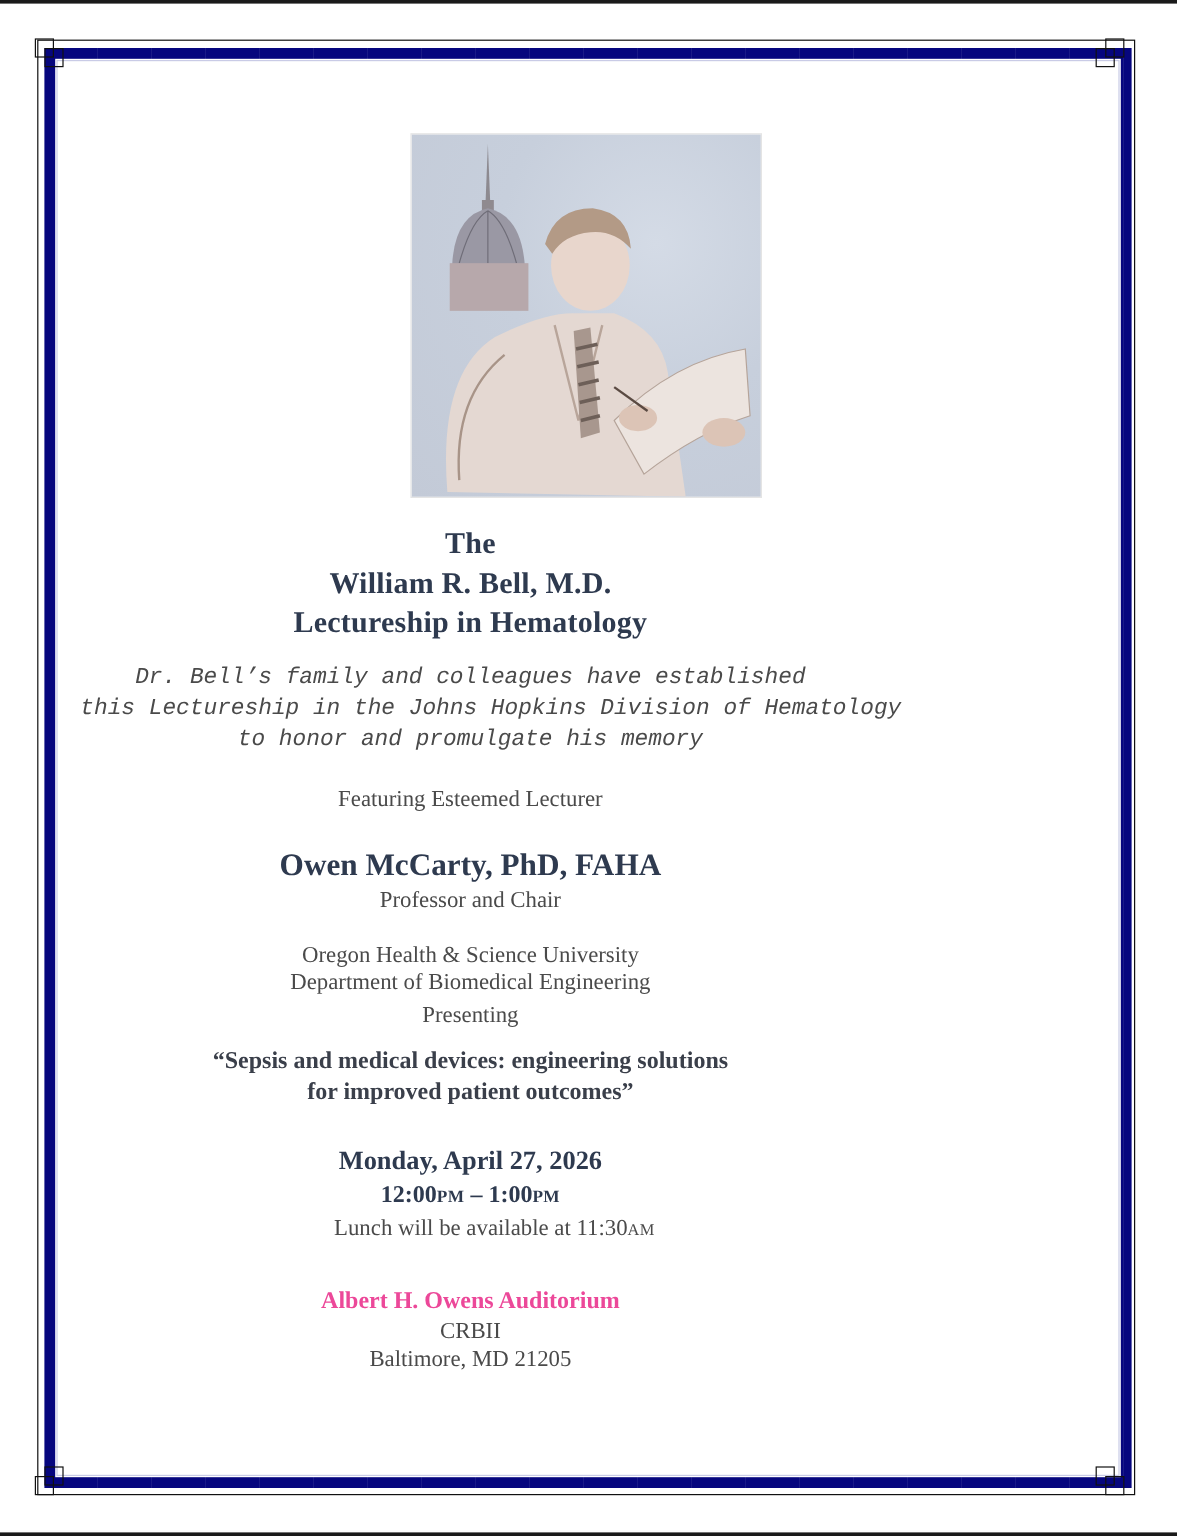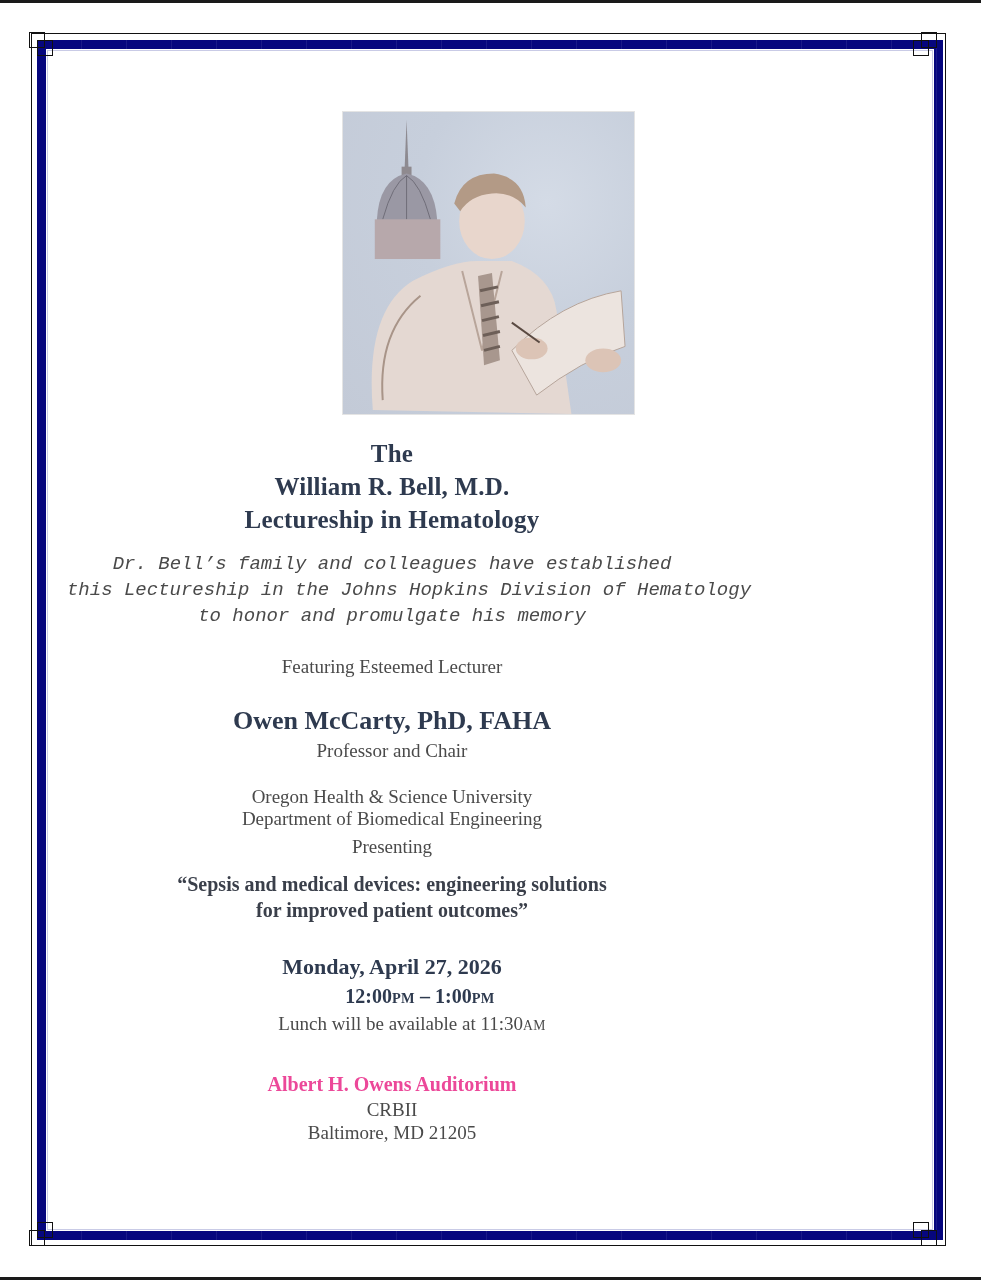--- a/index.html
+++ b/index.html
@@ -194,21 +194,21 @@
 <div class="line speaker" style="top:706px;">Owen McCarty, PhD, FAHA</div>
 <div class="line normal" style="top:740px;">Professor and Chair</div>
 <div class="line normal" style="top:808px;">Department of Biomedical Engineering</div>
 <div class="line normal" style="top:760px;margin-top:26px;">Oregon Health &amp; Science University</div>
 
 <div class="line normal" style="top:836px;">Presenting</div>
 <div class="line talk" style="top:873px;">“Sepsis and medical devices: engineering solutions</div>
 <div class="line talk" style="top:899px;">for improved patient outcomes”</div>
 
 <div class="line date" style="top:954px;">Monday, April 27, 2026</div>
-<div class="line time" style="top:985px;padding-left:28px;">
+<div class="line time" style="top:985px;">
   <span>12:00</span><span class="smallcaps">PM</span><span> – </span><span>1:00</span><span class="smallcaps">PM</span>
 </div>
 <div class="line normal" style="top:1013px;margin-left:20px;">
   <span>Lunch will be available at 11:30</span><span class="smallcaps">AM</span>
 </div>
 
 <div class="line venue" style="top:1073px;">Albert H. Owens Auditorium</div>
 <div class="line normal" style="top:1099px;">CRBII</div>
 <div class="line normal" style="top:1122px;">Baltimore, MD 21205</div>
 

